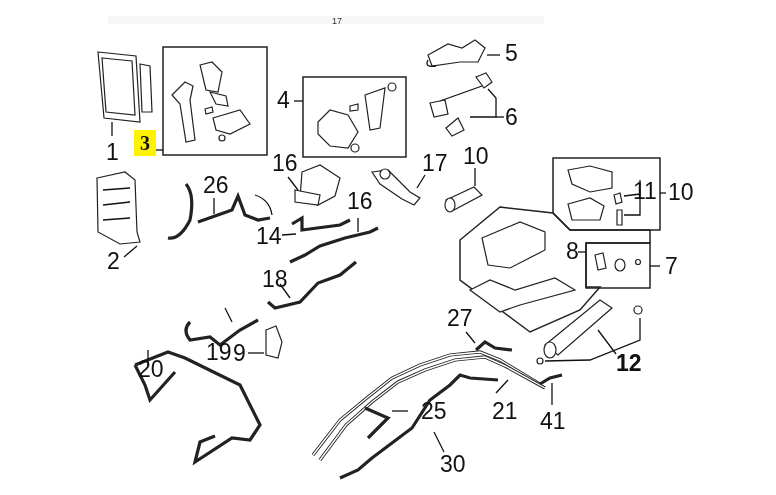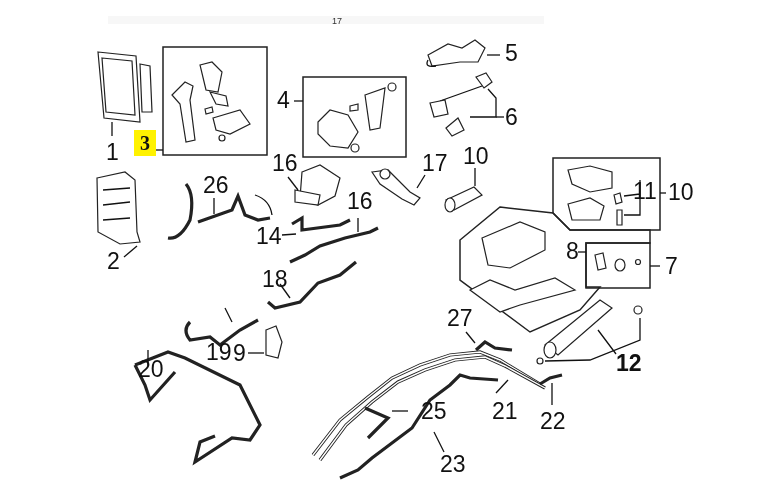--- a/index.html
+++ b/index.html
@@ -202,17 +202,17 @@
 <div class="callout" style="left:616px;top:352px;font-weight:bold;">12</div>
 <div class="callout" style="left:463px;top:145px;">10</div>
 <div class="callout" style="left:256px;top:225px;">14</div>
 <div class="callout" style="left:347px;top:190px;">16</div>
 <div class="callout" style="left:272px;top:152px;">16</div>
 <div class="callout" style="left:422px;top:152px;">17</div>
 <div class="callout" style="left:262px;top:268px;">18</div>
 <div class="callout" style="left:206px;top:294px;margin-top:47px;">19</div>
 <div class="callout" style="left:138px;top:325px;margin-top:33px;">20</div>
 <div class="callout" style="left:447px;top:307px;">27</div>
-<div class="callout" style="left:540px;top:410px;">22</div>
-<div class="callout" style="left:440px;top:453px;">23</div>
+<div class="callout" style="left:540px;top:410px;">41</div>
+<div class="callout" style="left:440px;top:453px;">30</div>
 <div class="callout" style="left:492px;top:400px;">21</div>
 <div class="callout" style="left:421px;top:400px;">25</div>
 <div class="callout" style="left:203px;top:174px;">26</div>
 
 </body></html>

